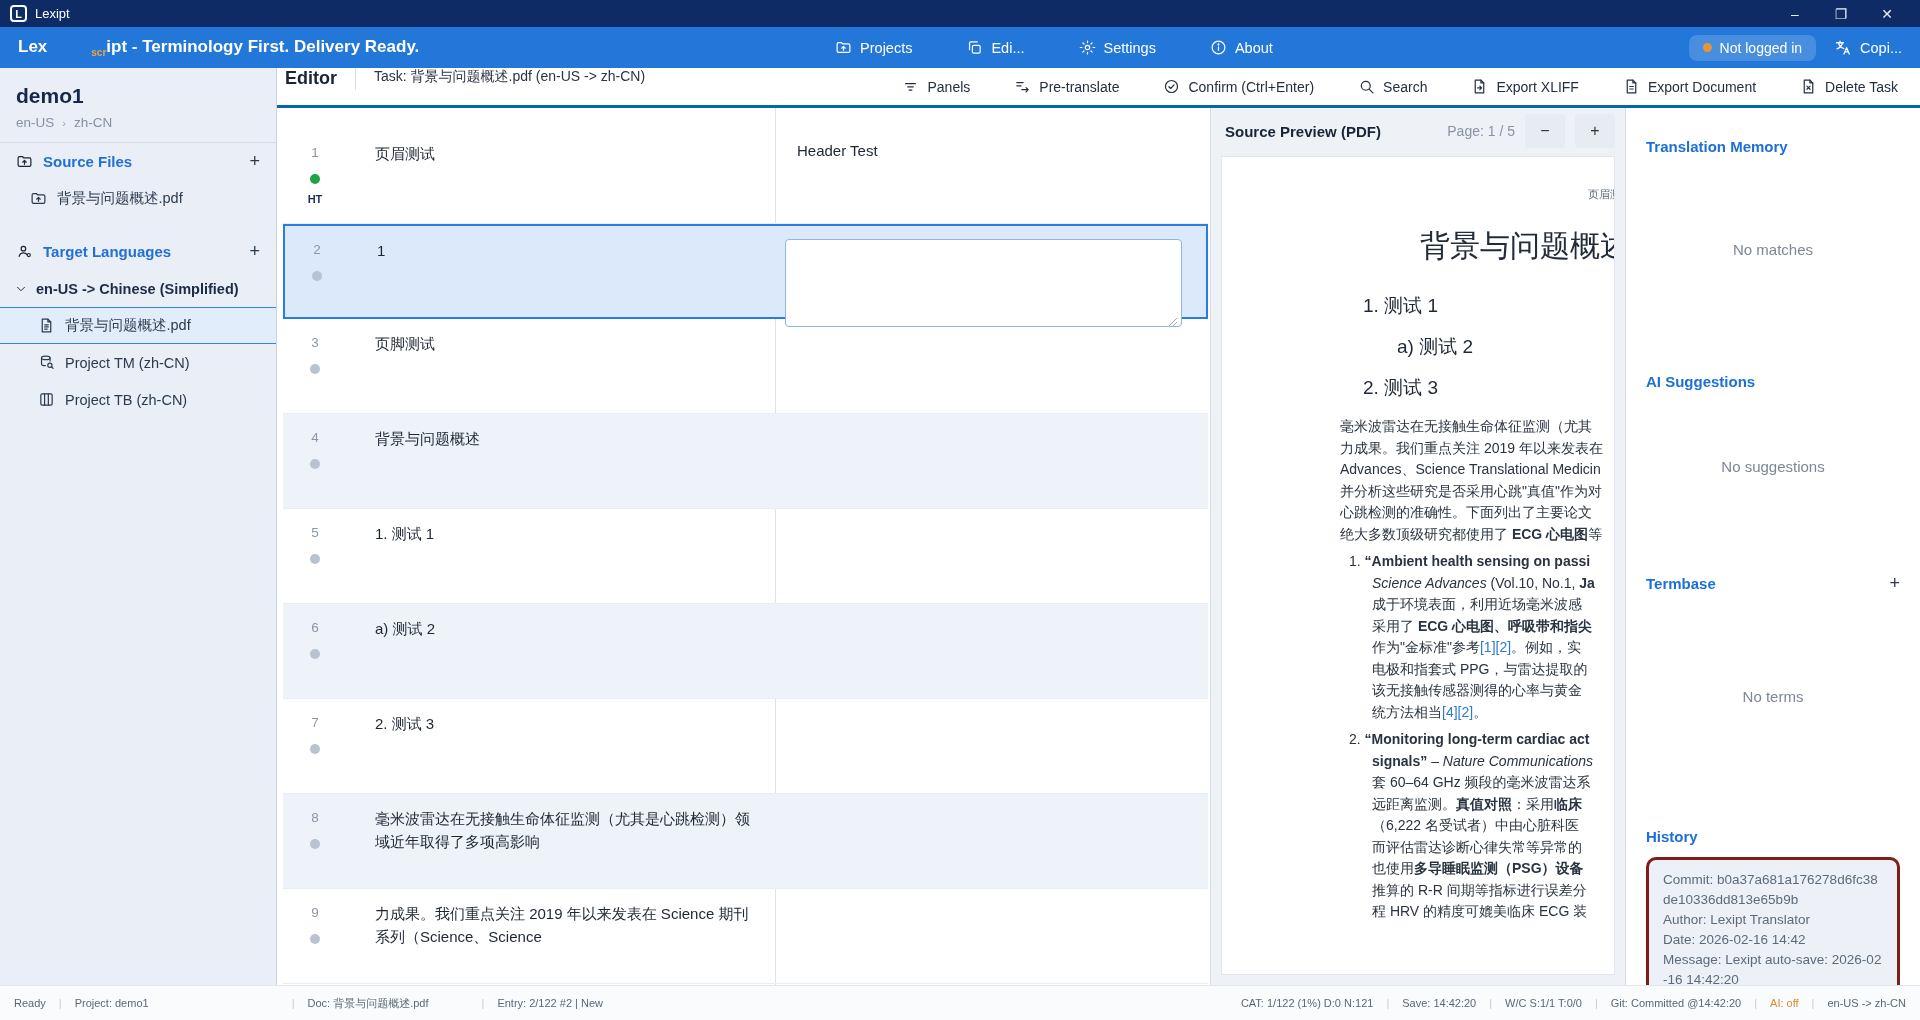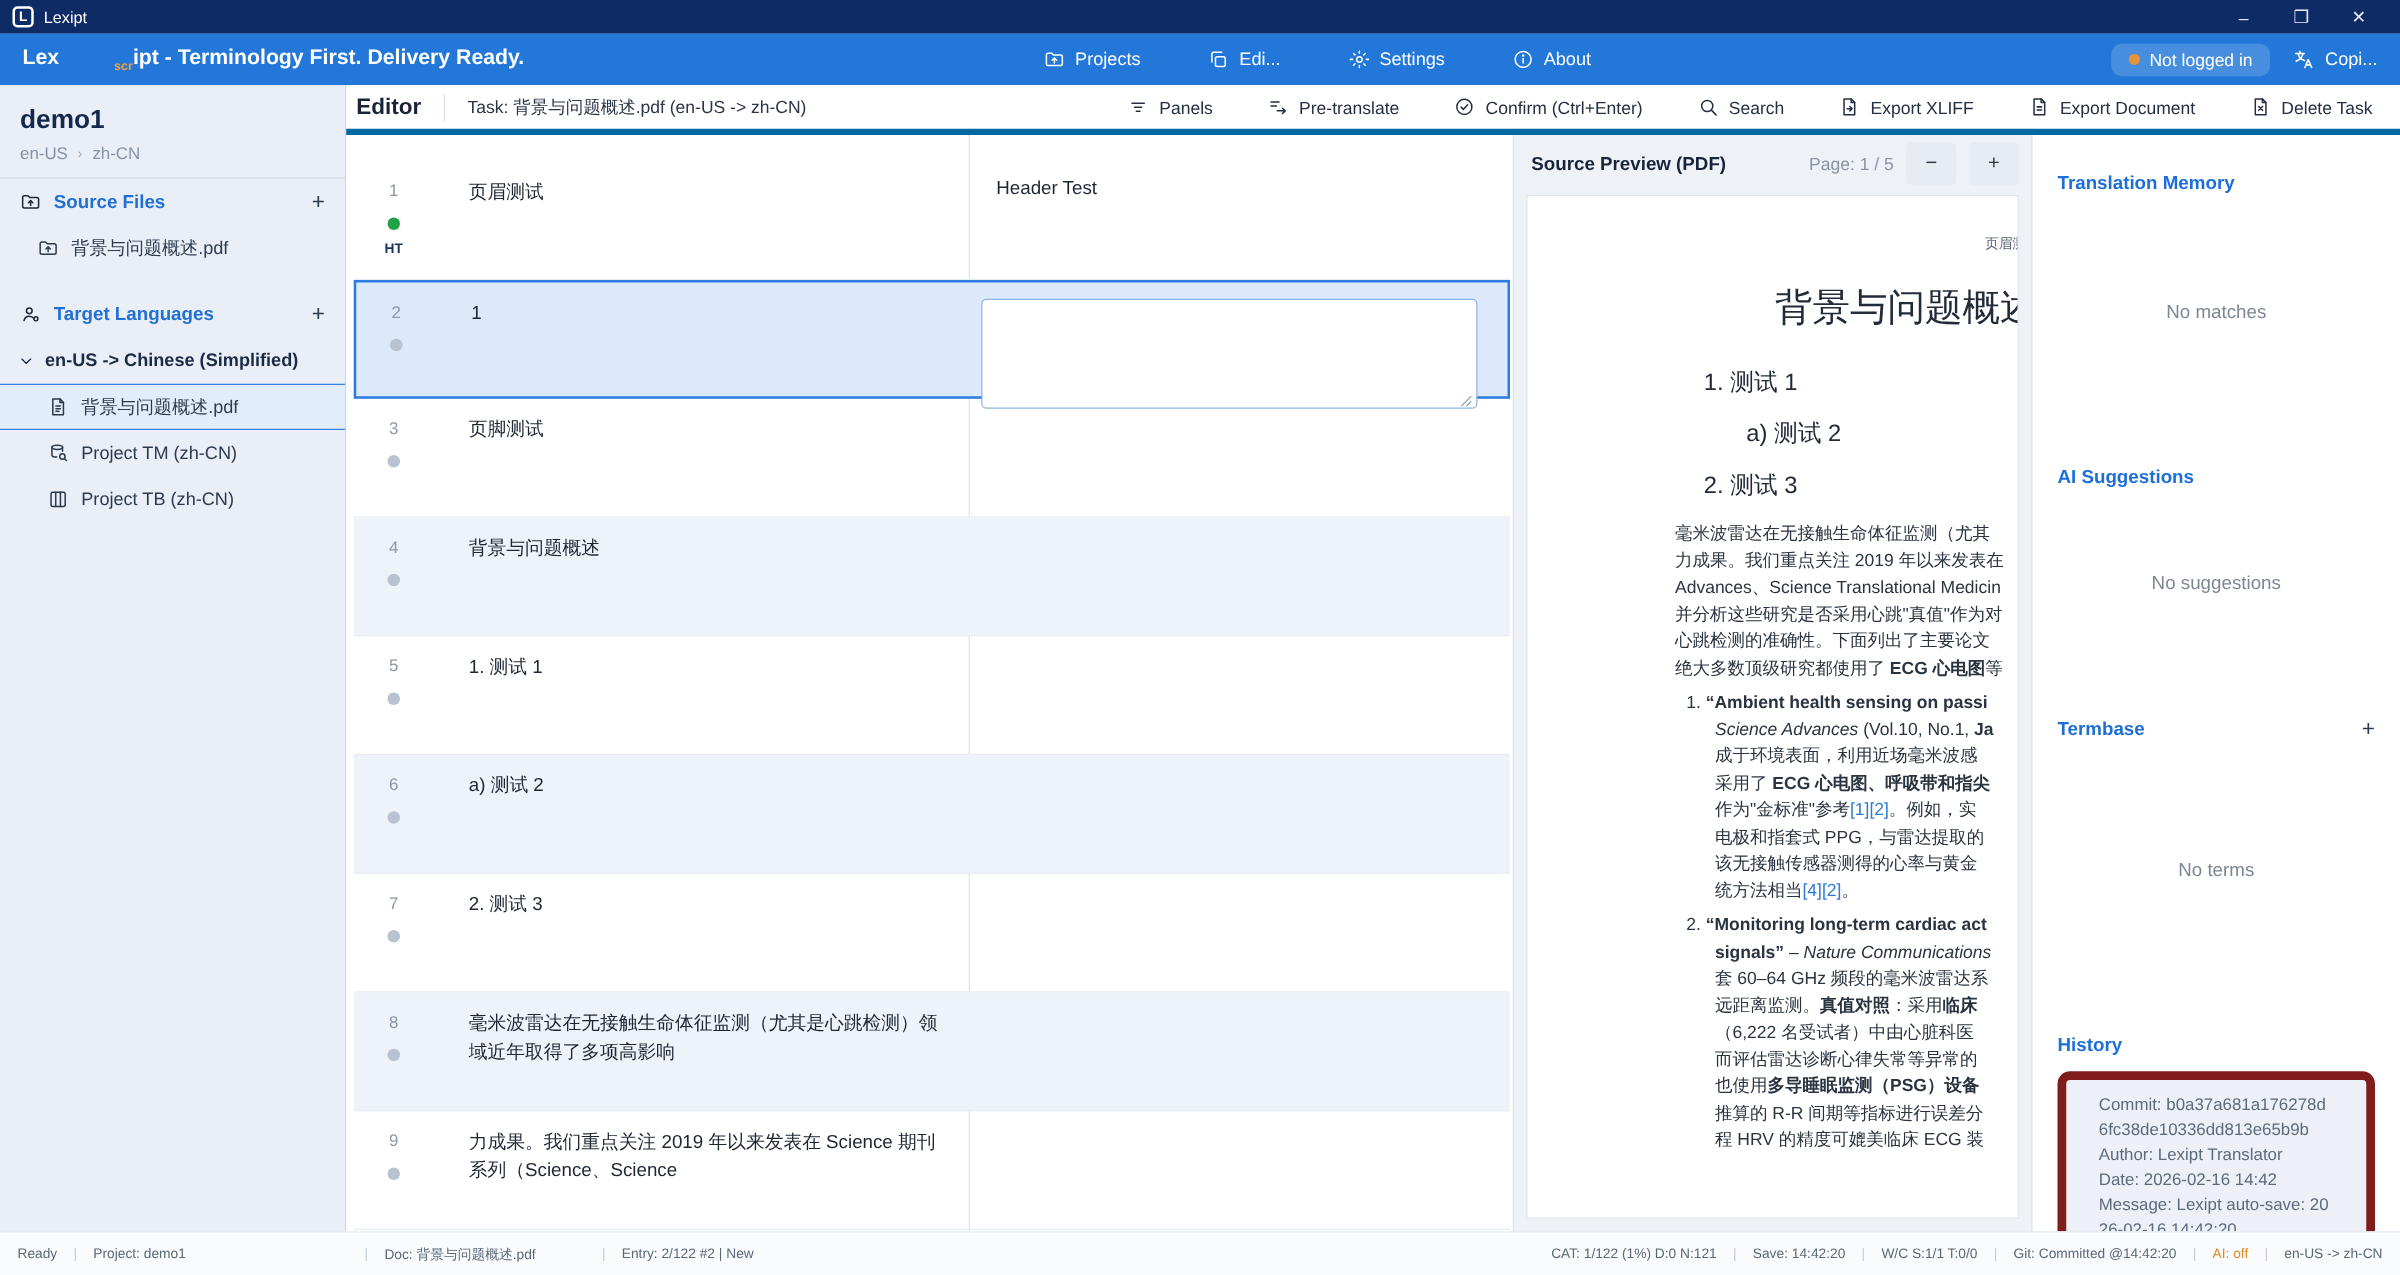--- a/index.html
+++ b/index.html
@@ -40,21 +40,21 @@
   .sb-section{color:#2270d4;font-weight:bold;font-size:15px;}
   .sb-plus{margin-left:auto;color:#2c3a4e;font-size:18px;font-weight:400;cursor:pointer;}
   .sb-item{padding-left:30px;color:#2c3a4e;}
   .sb-group{padding-left:14px;color:#1b2b45;font-weight:bold;gap:8px;}
   .sb-child{padding-left:38px;color:#2c3a4e;}
   .sb-child.selected{background:#e2edfb;border-top:1px solid #3b82e0;border-bottom:1px solid #3b82e0;}
   .mt16{margin-top:16px;}
 
   
   .rcol{flex:1;display:flex;flex-direction:column;min-width:0;}
-  .toolbar{height:40px;flex:none;background:#fff;border-bottom:5px solid #0369a1;display:flex;align-items:center;padding:0 22px 0 8px;}
+  .toolbar{height:40px;flex:none;background:#fff;border-bottom:3px solid #0369a1;display:flex;padding:0 22px 0 8px;}
   .ed-title{font-size:18px;font-weight:bold;color:#1a2435;}
   .ed-div{width:1px;height:22px;background:#d9e0ea;margin:0 18px;}
   .ed-task{font-size:14px;color:#2a3546;white-space:nowrap;}
   .tbtns{display:flex;align-items:center;gap:44px;margin-left:auto;}
   .tbtn{display:flex;align-items:center;gap:8px;font-size:14px;color:#242f42;cursor:pointer;white-space:nowrap;}
 
   .content{flex:1;display:flex;min-height:0;}
 
   
   .grid{width:933px;flex:none;background:#fff;padding:21px 0 0 6px;position:relative;overflow:hidden;}
@@ -98,21 +98,21 @@
   
   .rightbar{width:295px;flex:none;background:#fff;border-left:1px solid #d8dfe8;display:flex;flex-direction:column;padding:0 20px 10px;min-height:0;}
   .panel{display:flex;flex-direction:column;}
   .panel-title{font-size:15px;font-weight:bold;color:#1c6fd8;margin-top:30px;display:flex;align-items:center;}
   .panel-plus{margin-left:auto;color:#2c3a4e;font-size:18px;cursor:pointer;font-weight:400;}
   .panel-empty{flex:1;display:flex;align-items:center;justify-content:center;color:#7d8796;font-size:15px;}
   .p-tm{height:235px;}
   .p-ai{height:200px;}
   .p-tb{height:255px;}
   .p-hist{flex:1;min-height:0;}
-  .hist-box{margin-top:12px;background:#edf1f7;border:7px solid #7f1d1d;border-radius:10px;padding:10px 26px;font-size:13.5px;line-height:20px;color:#5c6a7c;word-break:break-all;}
+  .hist-box{margin-top:12px;background:#edf1f7;border:3px solid #7f1d1d;border-radius:10px;padding:10px 14px;font-size:13.5px;line-height:20px;color:#5c6a7c;word-break:break-all;}
 
   
   .statusbar{height:35px;flex:none;background:#fafbfd;border-top:1px solid #e1e7ef;display:flex;align-items:center;padding:0 14px;font-size:11px;color:#5a6878;white-space:nowrap;}
   .sb-sep{color:#c3ccd8;margin:0 13px;}
   .sb-flex{flex:1;}
   .sb-it.accent{color:#d98a2b;}
   .gap130{display:inline-block;width:130px;}
   .gap40{display:inline-block;width:40px;}
 </style>
 </head>

